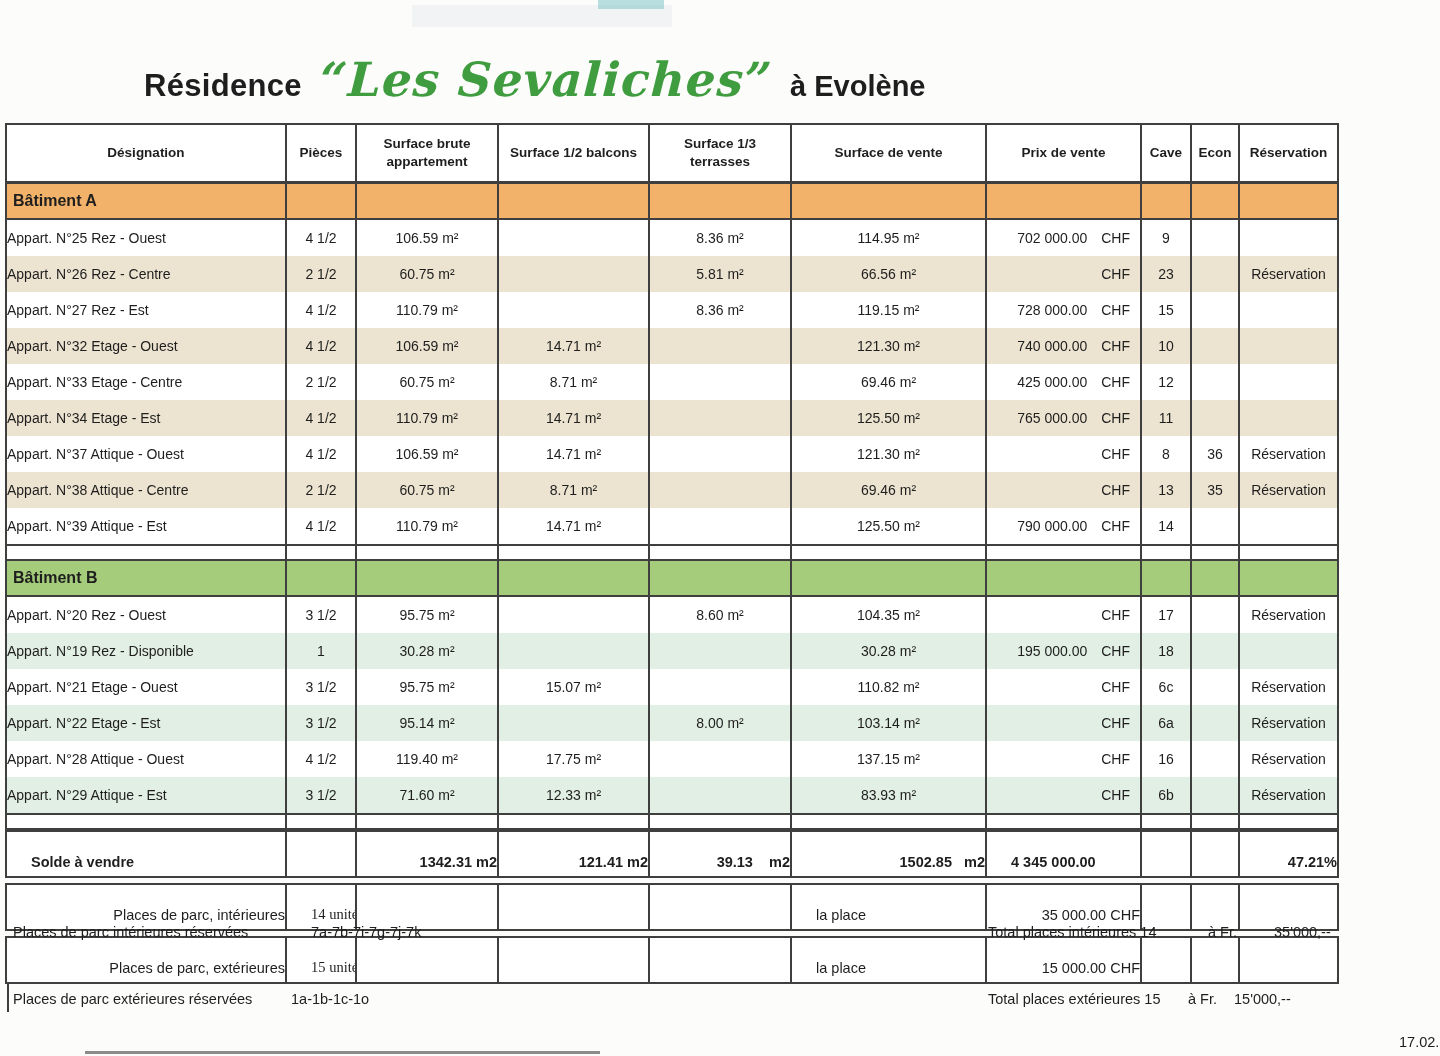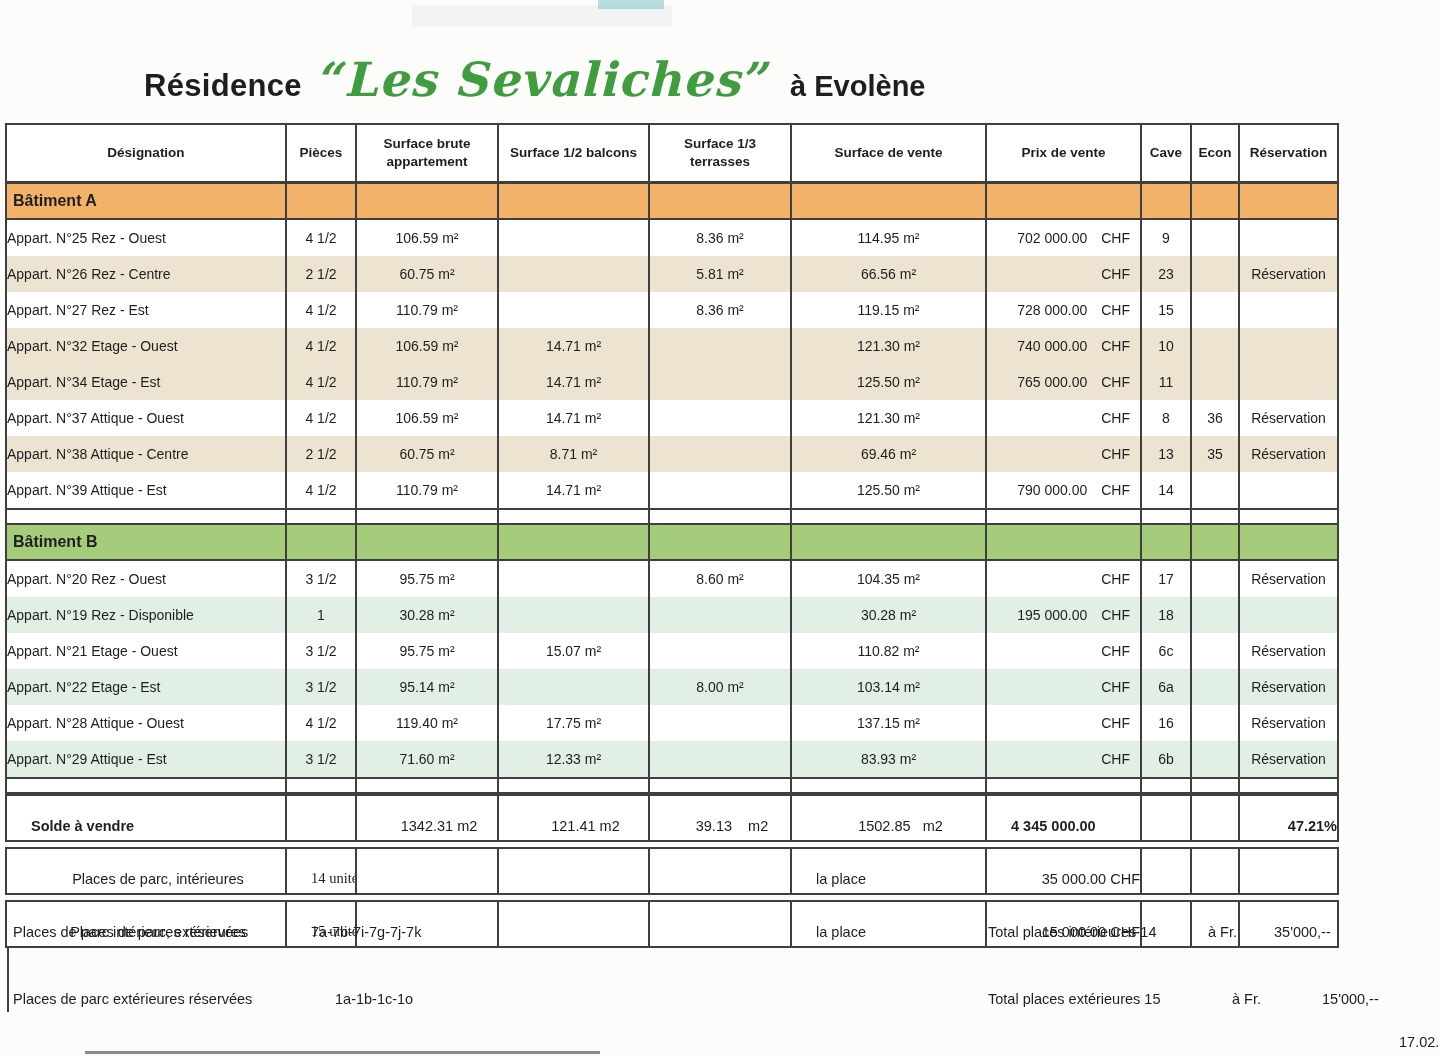--- a/index.html
+++ b/index.html
@@ -52,36 +52,36 @@
   .cell-reservation { text-align:center; font-size:13.5px; }
   .price-wrap { display:flex; justify-content:flex-end; align-items:center; gap:14px; padding-right:10px; }
 
   tr.gap td { height:13px; border-top:2px solid var(--border,#3f3f3f); border-bottom:2px solid var(--border,#3f3f3f); background:#fff; }
 
   
   .sumtable { margin-top:0; }
   .sumtable.boxgap { margin-top:5px; }
   .sumtable td { height:38px; vertical-align:bottom; padding-bottom:6px; font-size:14.5px; background:#fff;padding-left:24px; }
   .s-label { font-weight:bold; text-align:left; padding-left:8px; font-size:15px; }
-  .s-center { text-align:center; white-space:pre; }
+  .s-center { text-align:right; white-space:pre;font-weight:bold; }
   .s-prix { font-weight:bold; text-align:left; padding-left:28px; white-space:pre; }
   .s-pct  { font-weight:bold; text-align:right; padding-right:6px; }
-  .p-label { text-align:center; padding-left:8px; }
+  .p-label { text-align:right; padding-left:8px; }
   .p-pieces { text-align:left; padding-left:4px; white-space:nowrap;font-family:Liberation Serif, serif; }
   .p-vente { text-align:left; padding-left:30px; }
   .p-prix { text-align:right; padding-right:12px; }
 
   
   .f-left { position:absolute; left:13px; display:flex; font-size:14.5px; }
   .f-left .f-lab { width:278px; }
   .f-right { position:absolute; left:988px; display:flex; font-size:14.5px; }
   .f-right .f-lab { width:200px; }
   .f-right .f-fr { width:46px; }
   .row1 { top:924px;gap:20px; }
-  .row2 { top:991px;gap:44px; }
+  .row2 { top:991px; }
   .date-stamp { position:absolute; left:1383px; top:1034px; font-size:14.5px;margin-left:16px; }
 </style>
 </head>
 <body>
 
 <div class="sheet">
 
   <div class="art-gray"></div>
   <div class="art-teal"></div>
   <div class="art-bottom"></div>
@@ -196,20 +196,37 @@
             <td class="cell-prix">
               <div class="price-wrap">
                 <span>740 000.00</span>
                 <span>CHF</span>
               </div>
             </td>
             <td class="cell-center">10</td>
             <td class="cell-center"></td>
             <td class="cell-reservation"></td>
           </tr>
+          <tr class="apt">
+            <td class="cell-designation">Appart. N°33 Etage - Centre</td>
+            <td class="cell-center">2 1/2</td>
+            <td class="cell-center">60.75 m²</td>
+            <td class="cell-center">8.71 m²</td>
+            <td class="cell-center"></td>
+            <td class="cell-center">69.46 m²</td>
+            <td class="cell-prix">
+              <div class="price-wrap">
+                <span>425 000.00</span>
+                <span>CHF</span>
+              </div>
+            </td>
+            <td class="cell-center">12</td>
+            <td class="cell-center"></td>
+            <td class="cell-reservation"></td>
+          </tr>
           <tr class="apt stripe-0">
             <td class="cell-designation">Appart. N°34  Etage - Est</td>
             <td class="cell-center">4 1/2</td>
             <td class="cell-center">110.79 m²</td>
             <td class="cell-center">14.71 m²</td>
             <td class="cell-center"></td>
             <td class="cell-center">125.50 m²</td>
             <td class="cell-prix">
               <div class="price-wrap">
                 <span>765 000.00</span>

